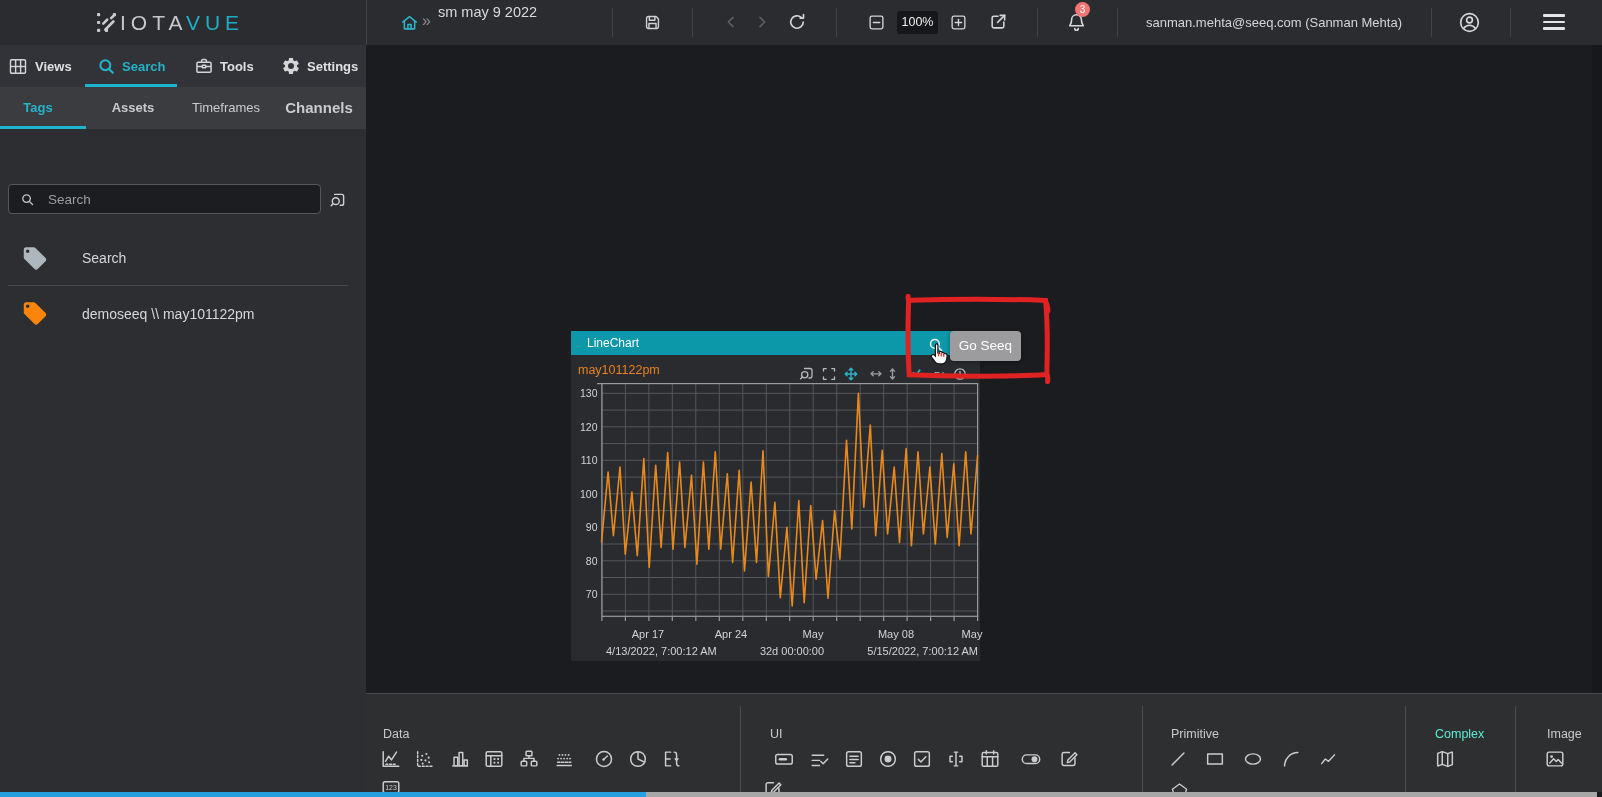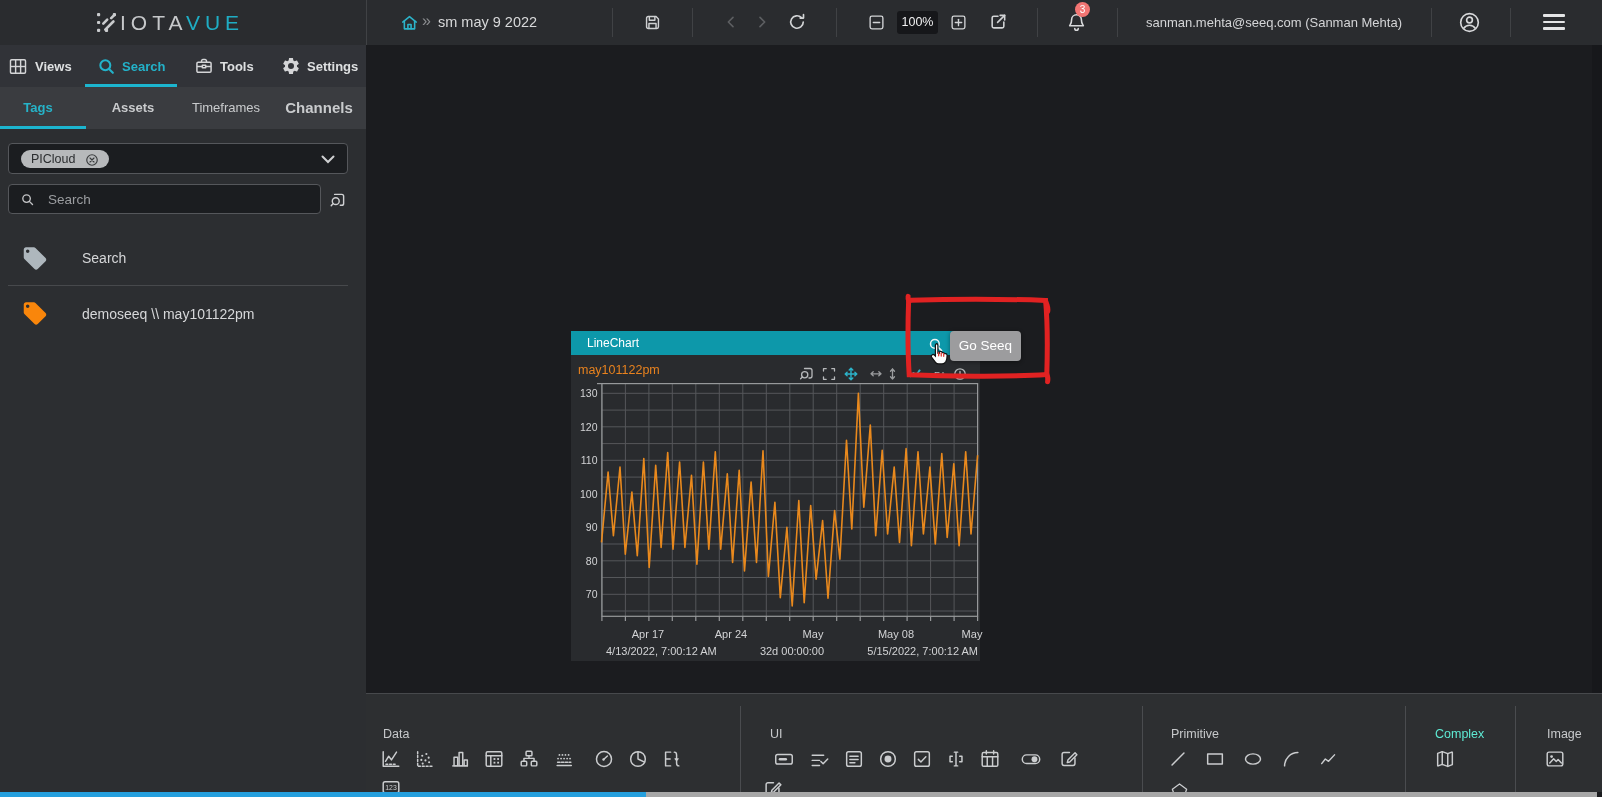--- a/index.html
+++ b/index.html
@@ -27,21 +27,21 @@
   </svg>
   <div class="abs" style="left:120px;top:11px;font-size:21px;letter-spacing:5px;color:#c6c8ca">IOTA<span style="color:#1fadc4">VUE</span></div>
   <div class="div" style="left:366px;top:0;bottom:0"></div>
 
   <svg class="abs" style="left:400px;top:13px" width="19" height="19" viewBox="0 0 24 24" fill="none" stroke="#2cb3c9" stroke-width="2" stroke-linecap="round" stroke-linejoin="round">
     <path d="M3.5 11.5L12 4.5l8.5 7"></path>
       <path d="M5.5 10.2V20h13v-9.8"></path>
       <path d="M10 20v-5.5h4V20"></path>
   </svg>
   <div class="abs" style="left:422px;top:12px;font-size:16px;color:#8b8d90">»</div>
-  <div class="abs" style="left:438px;top:14px;font-size:14.5px;color:#d8d9da">sm may 9 2022</div>
+  <div class="abs" style="left:438px;top:4px;font-size:14.5px;color:#d8d9da">sm may 9 2022</div>
   <div class="div" style="left:612px"></div>
 
   <svg class="abs" style="left:643px;top:13px" width="19" height="19" viewBox="0 0 24 24" class2="ic">
     <g fill="none" stroke="#cfd1d3" stroke-width="1.8" stroke-linejoin="round">
       <path d="M4.5 6.5a2 2 0 0 1 2-2h10l3 3v10a2 2 0 0 1-2 2h-11a2 2 0 0 1-2-2z"></path>
       <path d="M8 4.8v4.4h7V4.8"></path>
         <path d="M7.5 19.2v-6h9v6"></path>
     </g>
   </svg>
   <div class="div" style="left:692px"></div>
@@ -125,30 +125,20 @@
 
 <div class="abs" style="left:0;top:87px;width:366px;height:42px;background:#3a3c40">
   <div class="abs" style="left:38px;top:0;height:42px;font-size:13px;font-weight:bold;color:#26b3c8;line-height:42px;transform:translateX(-50%)">Tags</div>
   <div class="abs" style="left:133px;top:0;height:42px;font-size:13px;font-weight:bold;color:#c9cbcd;line-height:42px;transform:translateX(-50%)">Assets</div>
   <div class="abs" style="left:226px;top:0;height:42px;font-size:13px;font-weight:normal;color:#c9cbcd;line-height:42px;transform:translateX(-50%)">Timeframes</div>
   <div class="abs" style="left:319px;top:0;height:42px;font-size:15px;font-weight:bold;color:#c9cbcd;line-height:42px;transform:translateX(-50%)">Channels</div>
   <div class="abs" style="left:0;top:39px;width:86px;height:3px;background:#1cb5cf"></div>
 </div>
 
 <div class="abs" style="left:0;top:129px;width:366px;height:663px;background:#2c2e31">
-  <div class="abs" style="left:8px;top:14px;width:340px;height:31px;background:#1b1d20;border:1px solid #55575b;border-radius:4px">
-    <div class="abs" style="left:12px;top:6px;width:88px;height:18px;background:#b7b9bb;border-radius:9px;color:#2b2d2f;font-size:12.5px;line-height:18px"><span style="margin-left:10px">PICloud</span></div>
-    <svg class="abs" style="left:76px;top:8.5px" width="14" height="14" viewBox="0 0 24 24">
-        <circle cx="12" cy="12" r="9" fill="none" stroke="#3a3c3e" stroke-width="2"></circle>
-        <path d="M8.6 8.6l6.8 6.8M15.4 8.6l-6.8 6.8" stroke="#3a3c3e" stroke-width="2" stroke-linecap="round"></path>
-      </svg>
-    <svg class="abs" style="right:12px;top:11px" width="14" height="9" viewBox="0 0 14 9">
-        <path d="M1.5 1.5L7 7l5.5-5.5" fill="none" stroke="#cfd0d2" stroke-width="2" stroke-linecap="round"></path>
-      </svg>
-  </div>
   <div class="abs" style="left:8px;top:55px;width:313px;height:30px;background:#1b1d20;border:1px solid #55575b;border-radius:4px">
     <svg class="abs" style="left:11px;top:7px" width="15" height="15" viewBox="0 0 24 24">
         <circle cx="10.5" cy="10.5" r="6" fill="none" stroke="#c2c3c5" stroke-width="2.2"></circle>
         <line x1="15" y1="15" x2="20" y2="20" stroke="#c2c3c5" stroke-width="2.2" stroke-linecap="round"></line>
       </svg>
     <div class="abs" style="left:39px;top:7px;font-size:13.5px;color:#9b9da0">Search</div>
   </div>
   <svg class="abs" style="left:329px;top:62px" width="18" height="18" viewBox="0 0 24 24">
       <g fill="none" stroke="#cfd0d2" stroke-width="1.9" stroke-linecap="round">
         <path d="M7.5 4.5H17a2.5 2.5 0 0 1 2.5 2.5v9.5a2.5 2.5 0 0 1-2.5 2.5h-2"></path>

